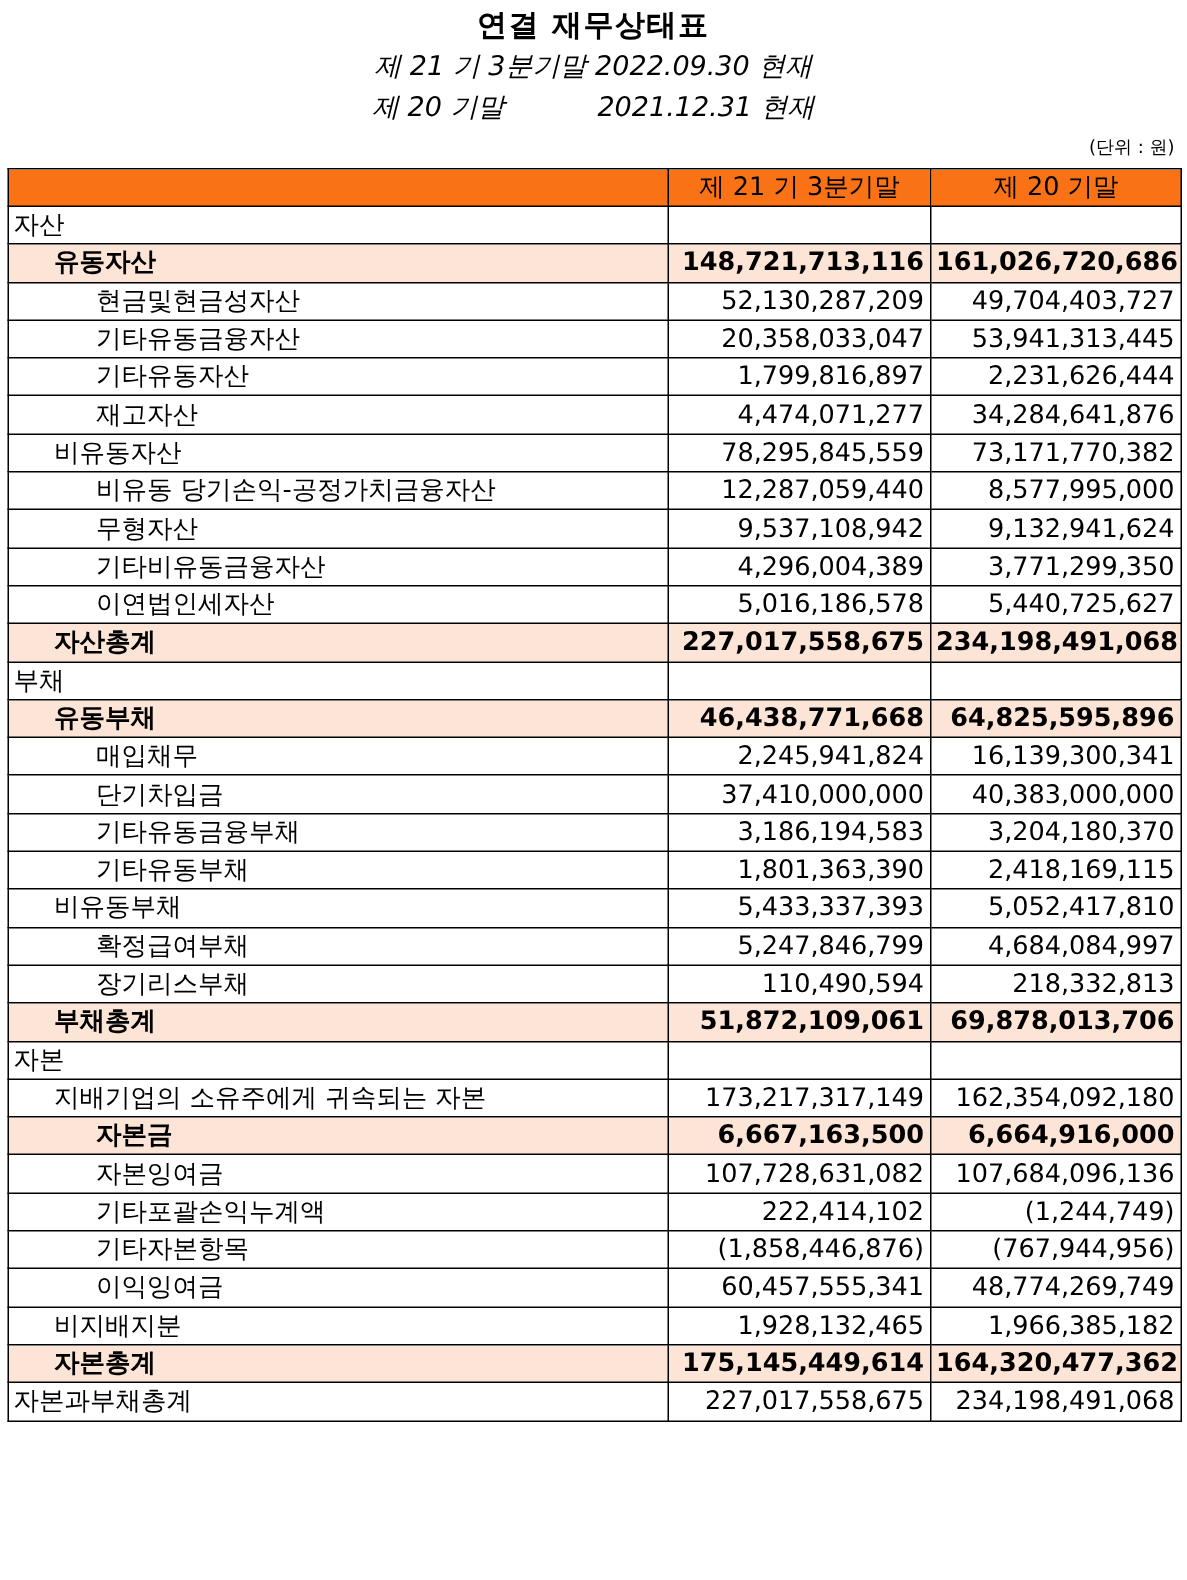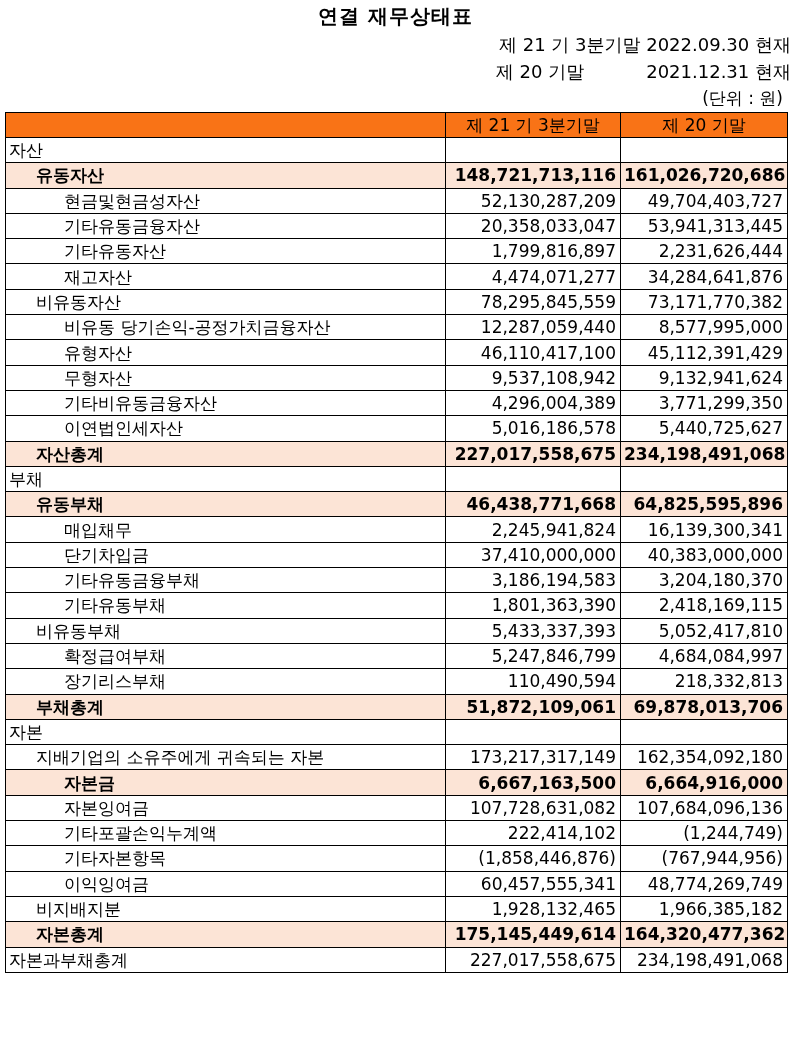--- a/index.html
+++ b/index.html
@@ -6,28 +6,28 @@
   body {
     width: 791px; height: 1053px; position: relative; overflow: hidden;
     font-family: "DejaVu Sans", "Liberation Sans", sans-serif;
     color: #000;
   }
   .title {
     position: absolute; left: 0; width: 791px; top: 2px; text-align: center;
     font-size: 20px; font-weight: bold; letter-spacing: 1px; line-height: 28px;
   }
   .subline {
-    position: absolute; left: 0; width: 791px; text-align: right;
-    font-size: 18px; line-height: 26px; white-space: pre;
+    position: absolute; left: 0; width: 791px; text-align: center;
+    font-size: 18px; line-height: 26px; white-space: pre; font-style: italic;
   }
   .sub1 { top: 32px; }
   .sub2 { top: 59px; }
   .sub2 .gap { display: inline-block; width: 62px; }
   .unit {
-    position: absolute; right: 8px; top: 86px; font-size: 17px; line-height: 24px;
+    position: absolute; right: 8px; top: 86px; font-size: 12px; line-height: 24px;
   }
   table.bs {
     position: absolute; left: 5px; top: 112px; width: 782px;
     border-collapse: collapse; table-layout: fixed;
     font-size: 17px;
   }
   table.bs td, table.bs th {
     border: 1px solid #000; padding: 0 3px; height: 24.3px; line-height: 24px;
     white-space: nowrap; overflow: hidden; font-weight: normal;
   }
@@ -97,25 +97,20 @@
         <td class="lv1">비유동자산</td>
         <td class="num">78,295,845,559</td>
         <td class="num">73,171,770,382</td>
       </tr>
       <tr>
         <td class="lv2">비유동 당기손익-공정가치금융자산</td>
         <td class="num">12,287,059,440</td>
         <td class="num">8,577,995,000</td>
       </tr>
       <tr>
-        <td class="lv2">유형자산</td>
-        <td class="num">46,110,417,100</td>
-        <td class="num">45,112,391,429</td>
-      </tr>
-      <tr>
         <td class="lv2">무형자산</td>
         <td class="num">9,537,108,942</td>
         <td class="num">9,132,941,624</td>
       </tr>
       <tr>
         <td class="lv2">기타비유동금융자산</td>
         <td class="num">4,296,004,389</td>
         <td class="num">3,771,299,350</td>
       </tr>
       <tr>

